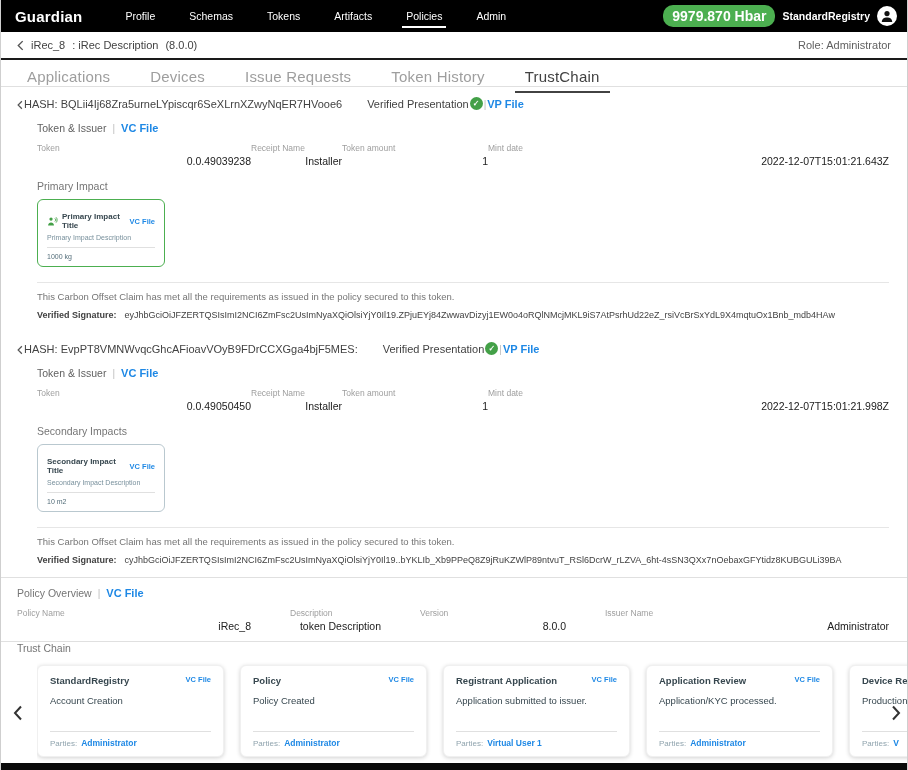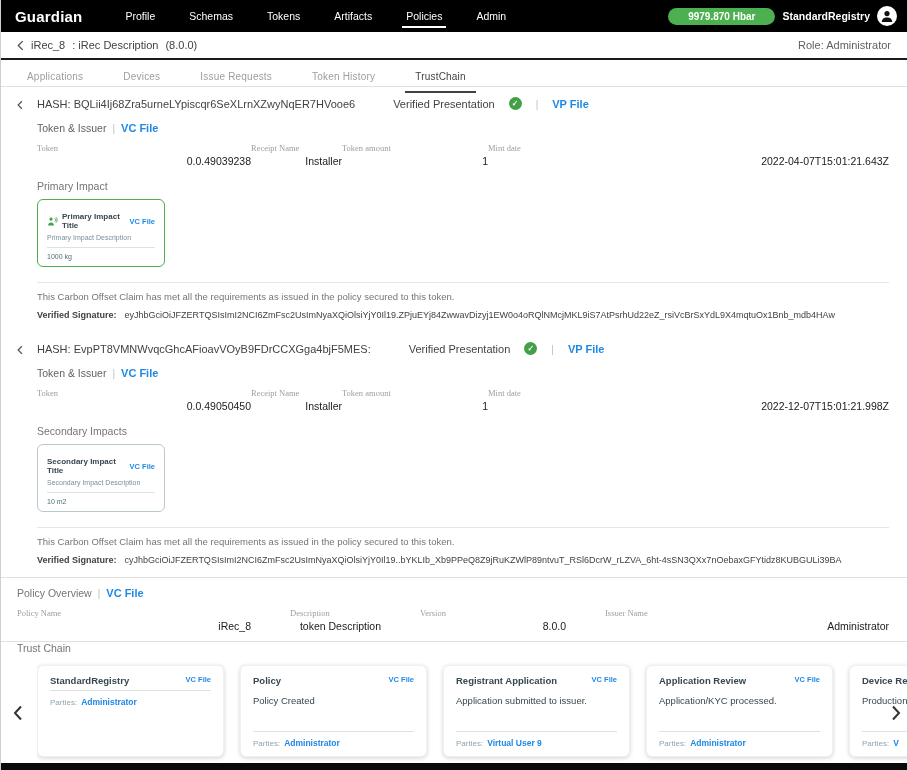--- a/index.html
+++ b/index.html
@@ -7,53 +7,53 @@
   body { font-family:"Liberation Sans", sans-serif; background:#fff; color:#212121; overflow:hidden; }
   .app { width:100%; height:100%; position:relative; background:#fff; border-left:1px solid #cfcfcf; border-right:1px solid #cfcfcf; }
 
   
   .topbar { height:32px; background:#000; display:flex; align-items:center; padding:0 10px 0 14px; }
   .logo { color:#fff; font-weight:700; font-size:15px; letter-spacing:.2px; margin-right:26px; }
   .nav { display:flex; height:100%; }
   .nav-item { color:#fff; font-size:10.5px; display:flex; align-items:center; padding:0 17px; cursor:pointer; position:relative; }
   .nav-item.active::after { content:""; position:absolute; left:13px; right:13px; bottom:4px; height:2px; background:#fff; }
   .topbar-right { margin-left:auto; display:flex; align-items:center; gap:7px; }
-  .balance-pill { background:#4caf50; color:#fff; font-size:10px; font-weight:700; padding:3px 20px; border-radius:10px; white-space:nowrap; }
+  .balance-pill { background:#4caf50; color:#fff; font-size:14px; font-weight:700; padding:3px 9px; border-radius:10px; white-space:nowrap; }
   .username { color:#fff; font-size:10.5px; font-weight:700; }
   .avatar { width:20px; height:20px; border-radius:50%; background:#fff; display:flex; align-items:center; justify-content:center; cursor:pointer; }
 
   
   .breadcrumb { height:28px; display:flex; align-items:center; padding:0 16px; border-bottom:2px solid #1a1a1a; font-size:11px; color:#424242; gap:7px; }
   .chev { display:inline-flex; align-items:center; cursor:pointer; }
   .crumb-name { color:#424242; }
   .crumb-desc { color:#424242; }
   .crumb-ver { color:#424242; }
   .role { margin-left:auto; color:#616161; }
 
   
   .tabs { height:27px; display:flex; align-items:stretch; padding:0 6px; border-bottom:1px solid #e0e0e0; }
-  .tab { font-size:10px; color:#9e9e9e; display:flex; align-items:center; padding:16px 20px; cursor:pointer; position:relative; letter-spacing:.2px; }
+  .tab { font-size:15px; color:#9e9e9e; display:flex; align-items:center; padding:16px 20px; cursor:pointer; position:relative; letter-spacing:.2px; }
   .tab.active { color:#424242; }
   .tab.active::after { content:""; position:absolute; left:10px; right:10px; bottom:-1px; height:2px; background:#424242; }
 
   
   .content { height:calc(100% - 32px - 28px - 27px - 7px); overflow:hidden; }
   .vp { padding:10px 18px 0 16px; }
-  .hash-row { display:flex; align-items:flex-end; gap:14px; font-size:11px; margin-bottom:12px; }
+  .hash-row { display:flex; align-items:flex-end; gap:1px; font-size:11px; margin-bottom:12px; }
   .hash { color:#424242; margin-right:24px; }
   .verified { color:#424242; }
   .check { width:13px; height:13px; border-radius:50%; background:#43a047; color:#fff; font-size:8px; font-weight:700; display:inline-flex; align-items:center; justify-content:center; }
   .sep { color:#bdbdbd; font-size:10px; }
   .sep::before { content:"|"; }
   .link { color:#1e88e5; font-weight:700; font-size:11px; cursor:pointer; text-decoration:none; }
   .indent { padding-left:20px; }
   .subhead { display:flex; align-items:center; gap:6px; margin-bottom:9px; }
   .subhead-label { font-size:10.5px; color:#616161; }
   .fields4 { display:grid; grid-template-columns:214px 91px 146px 1fr; margin-bottom:13px; }
-  .flabel { font-size:8.5px; color:#9e9e9e; margin-bottom:2px;font-family:Liberation Serif, serif; }
+  .flabel { font-size:8.5px; color:#9e9e9e; margin-bottom:2px; }
   .fvalue { font-size:10.5px; color:#212121;text-align:right; }
   .impact-label { font-size:10.5px; color:#757575; margin-bottom:7px; }
   .impact-card { width:128px; border:1px solid #b9c8cf; border-radius:6px; padding:12px 9px 6px; margin-bottom:15px; background:#fff; }
   .impact-card.green { border-color:#4caf50; }
   .ic-head { display:flex; align-items:center; gap:4px; margin-bottom:4px; }
   .ic-icon { display:inline-flex; }
   .ic-title { font-size:8px; font-weight:700; color:#37474f; flex:1; }
   .link.tiny { font-size:7.5px; }
   .ic-desc { font-size:7px; color:#78909c; margin-bottom:6px; }
   .ic-div { border-top:1px solid #e0e0e0; margin-bottom:5px; }
@@ -166,21 +166,21 @@
           <div>
             <div class="flabel">Receipt Name</div>
             <div class="fvalue">Installer</div>
           </div>
           <div>
             <div class="flabel">Token amount</div>
             <div class="fvalue">1</div>
           </div>
           <div>
             <div class="flabel">Mint date</div>
-            <div class="fvalue">2022-04-07T15:01:21.643Z</div>
+            <div class="fvalue">2022-12-07T15:01:21.643Z</div>
           </div>
         </div>
         <div class="impact-label">Primary Impact</div>
         <div class="impact-card green">
           <div class="ic-head">
             <span class="ic-icon">
               <svg width="11" height="11" viewBox="0 0 12 12">
                   <circle cx="4.4" cy="3.4" r="1.8" fill="#43a047"></circle>
                   <path d="M1.2 10.4 C1.2 8 2.7 7 4.4 7 C6.1 7 7.6 8 7.6 10.4 Z" fill="#43a047"></path>
                   <path d="M8.6 2.6 C9.6 3.6 9.6 5 8.6 6" stroke="#43a047" stroke-width="1" fill="none"></path>
@@ -288,20 +288,21 @@
     <section class="chain">
       <div class="chain-title">Trust Chain</div>
       <div class="carousel">
         <div class="cards">
 
           <div class="tc-card">
             <div class="tc-head">
               <span class="tc-title">StandardRegistry</span>
               <a class="link tiny">VC File</a>
             </div>
+            <div class="tc-desc">Account Creation</div>
             <div class="tc-div"></div>
             <div class="tc-parties">
               <span class="tc-plabel">Parties:</span>
               <a class="tc-pname">Administrator</a>
             </div>
           </div>
 
           <div class="tc-card">
             <div class="tc-head">
               <span class="tc-title">Policy</span>
@@ -317,21 +318,21 @@
 
           <div class="tc-card">
             <div class="tc-head">
               <span class="tc-title">Registrant Application</span>
               <a class="link tiny">VC File</a>
             </div>
             <div class="tc-desc">Application submitted to issuer.</div>
             <div class="tc-div"></div>
             <div class="tc-parties">
               <span class="tc-plabel">Parties:</span>
-              <a class="tc-pname">Virtual User 9</a>
+              <a class="tc-pname">Virtual User 1</a>
             </div>
           </div>
 
           <div class="tc-card">
             <div class="tc-head">
               <span class="tc-title">Application Review</span>
               <a class="link tiny">VC File</a>
             </div>
             <div class="tc-desc">Application/KYC processed.</div>
             <div class="tc-div"></div>

